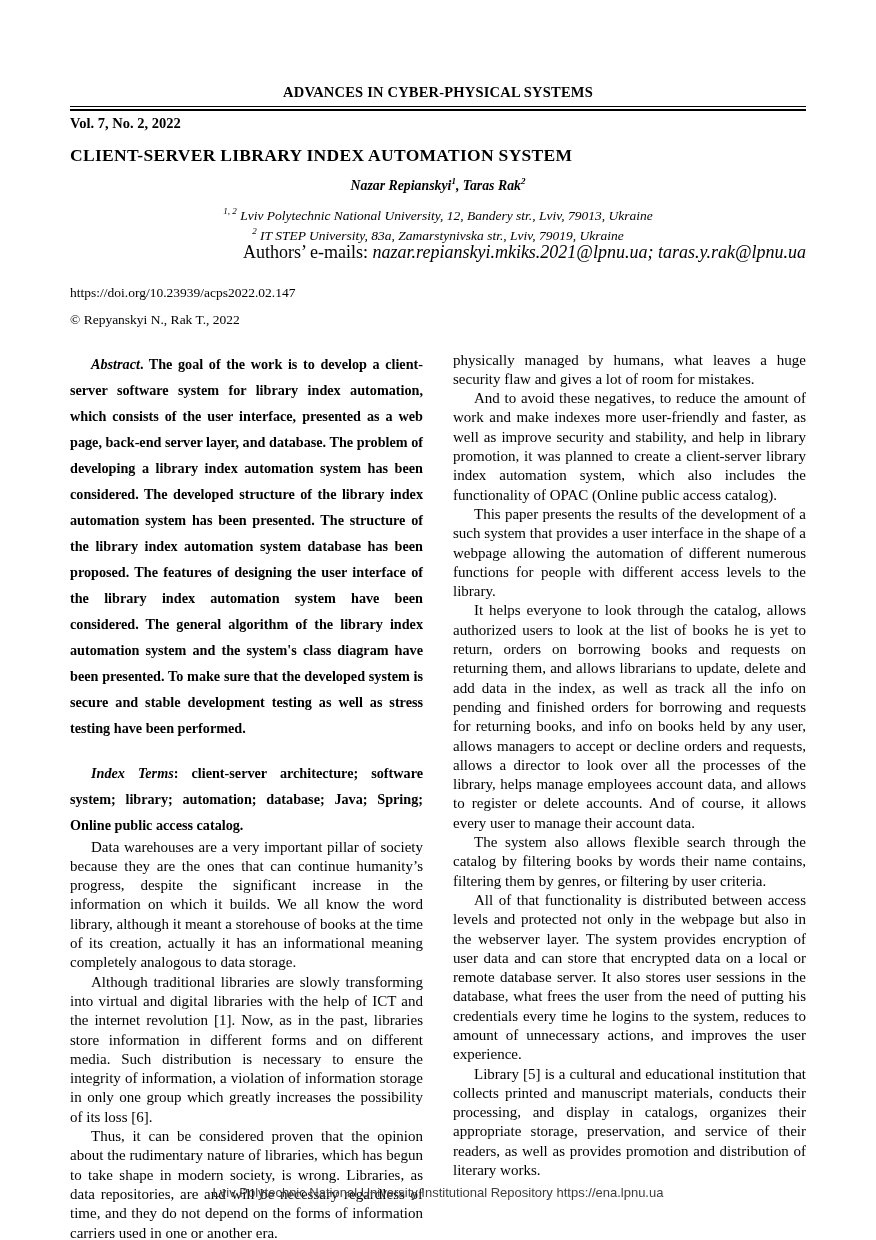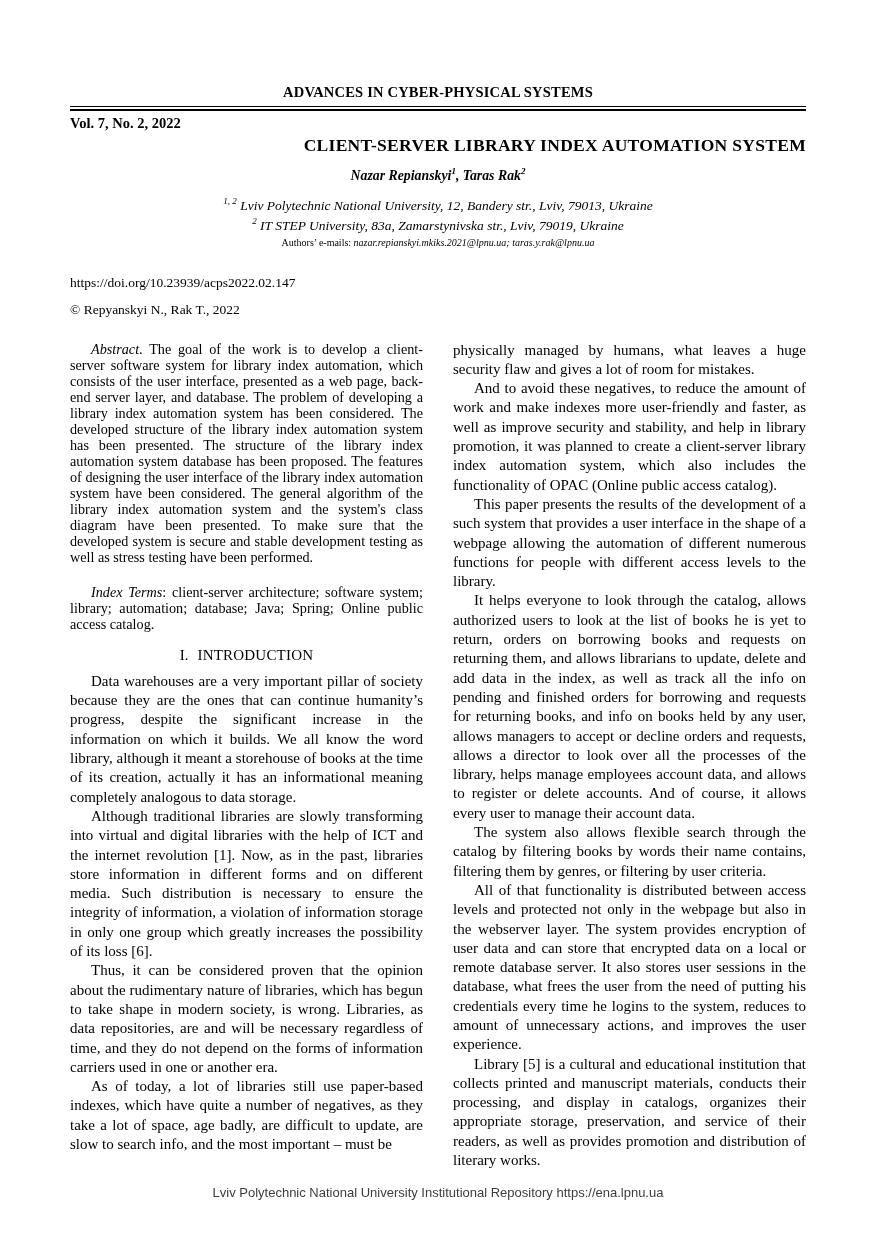--- a/index.html
+++ b/index.html
@@ -32,59 +32,59 @@
     border-bottom: 2.5px solid #000;
   }
   .vol-line {
     font-weight: bold;
     font-size: 14.5px;
     margin-top: 4px;
   }
 
   
   .paper-title {
-    margin: 3px 0 0 0;
-    text-align: right;
+    margin: 13px 0 0 0;
+    text-align: left;
     font-size: 17.5px;
     font-weight: bold;
     letter-spacing: 0.3px;
   }
   .authors-line {
     margin-top: 10px;
     text-align: center;
     font-size: 13.8px;
     font-weight: bold;
     font-style: italic;
   }
   .authors-line sup, .affil sup { font-size: 9px; font-style: italic; }
   .affils { margin-top: 9px; text-align: center; font-size: 13.5px; line-height: 17px; }
   .affil { font-style: italic; }
-  .emails-line { text-align: center; font-size: 10px; line-height: 17px; }
+  .emails-line { text-align: right; font-size: 18px; line-height: 17px; }
   .emails-line .label { font-style: normal; }
   .emails-line .value { font-style: italic; }
 
   
   .meta-doi { margin-top: 24px; font-size: 13.5px; }
   .meta-submitted { margin-top: 11px; font-size: 13.5px; font-style: italic; }
   .meta-copyright { margin-top: 11px; font-size: 13.5px; }
 
   
   .columns {
     display: flex;
     gap: 30px;
     margin-top: 23px;
   }
   .col { width: 353px; font-size: 15px; line-height: 19.3px; text-align: justify; }
   .col p { margin: 0; text-indent: 21px; }
   .col p.cont { text-indent: 0; }
 
   .abstract, .index-terms {
-    font-weight: normal;
+    font-weight: bold;
     font-size: 14.2px;
-    line-height: 16px;
+    line-height: 26px;
     text-align: justify;
     text-indent: 21px;
   }
   .index-terms { margin-top: 19px; }
   .abstract .label, .index-terms .label { font-style: italic; }
 
   .section-heading {
     margin: 14px 0 7px 0;
     text-align: center;
     font-size: 15px;
@@ -127,21 +127,20 @@
     <div class="meta-doi">https://doi.org/10.23939/acps2022.02.147</div>
     <div class="meta-copyright">© Repyanskyi N., Rak T., 2022</div>
 
     <div class="columns">
 
       <div class="col">
         <div class="abstract"><span class="label">Abstract</span><span>. </span><span>The goal of the work is to develop a client-server software system for library index automation, which consists of the user interface, presented as a web page, back-end server layer, and database. The problem of developing a library index automation system has been considered. The developed structure of the library index automation system has been presented. The structure of the library index automation system database has been proposed. The features of designing the user interface of the library index automation system have been considered. The general algorithm of the library index automation system and the system's class diagram have been presented. To make sure that the developed system is secure and stable development testing as well as stress testing have been performed.</span></div>
 
         <div class="index-terms"><span class="label">Index Terms</span><span>: </span><span>client-server architecture; software system; library; automation; database; Java; Spring; Online public access catalog.</span></div>
 
-        <div class="section-heading"><span class="sec-number">I.</span><span class="sec-title">INTRODUCTION</span></div>
 
         <p>Data warehouses are a very important pillar of society because they are the ones that can continue humanity’s progress, despite the significant increase in the information on which it builds. We all know the word library, although it meant a storehouse of books at the time of its creation, actually it has an informational meaning completely analogous to data storage.</p>
         <p>Although traditional libraries are slowly transforming into virtual and digital libraries with the help of ICT and the internet revolution [1]. Now, as in the past, libraries store information in different forms and on different media. Such distribution is necessary to ensure the integrity of information, a violation of information storage in only one group which greatly increases the possibility of its loss [6].</p>
         <p>Thus, it can be considered proven that the opinion about the rudimentary nature of libraries, which has begun to take shape in modern society, is wrong. Libraries, as data repositories, are and will be necessary regardless of time, and they do not depend on the forms of information carriers used in one or another era.</p>
         <p>As of today, a lot of libraries still use paper-based indexes, which have quite a number of negatives, as they take a lot of space, age badly, are difficult to update, are slow to search info, and the most important – must be</p>
       </div>
 
       <div class="col">
         <p class="cont">physically managed by humans, what leaves a huge security flaw and gives a lot of room for mistakes.</p>
         <p>And to avoid these negatives, to reduce the amount of work and make indexes more user-friendly and faster, as well as improve security and stability, and help in library promotion, it was planned to create a client-server library index automation system, which also includes the functionality of OPAC (Online public access catalog).</p>

